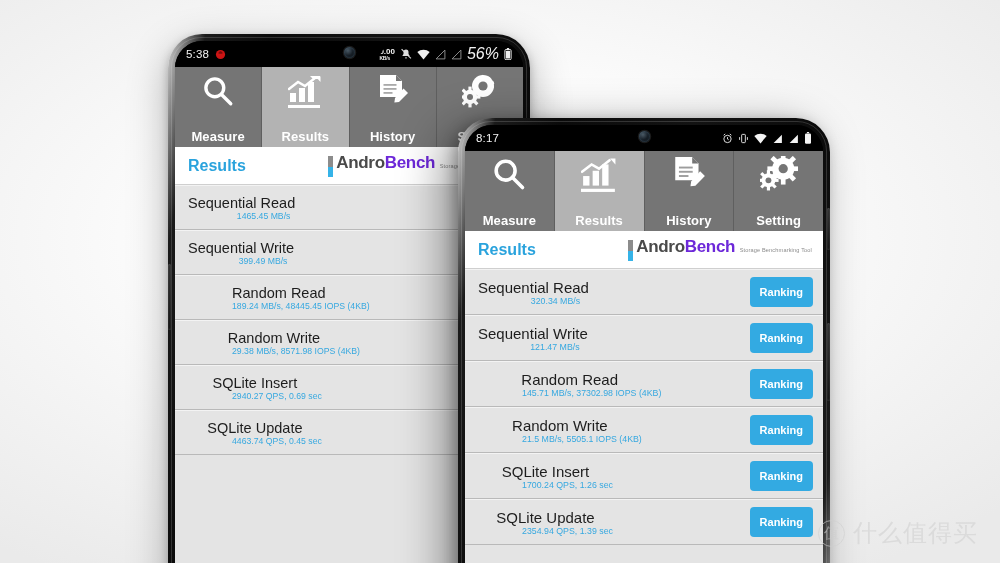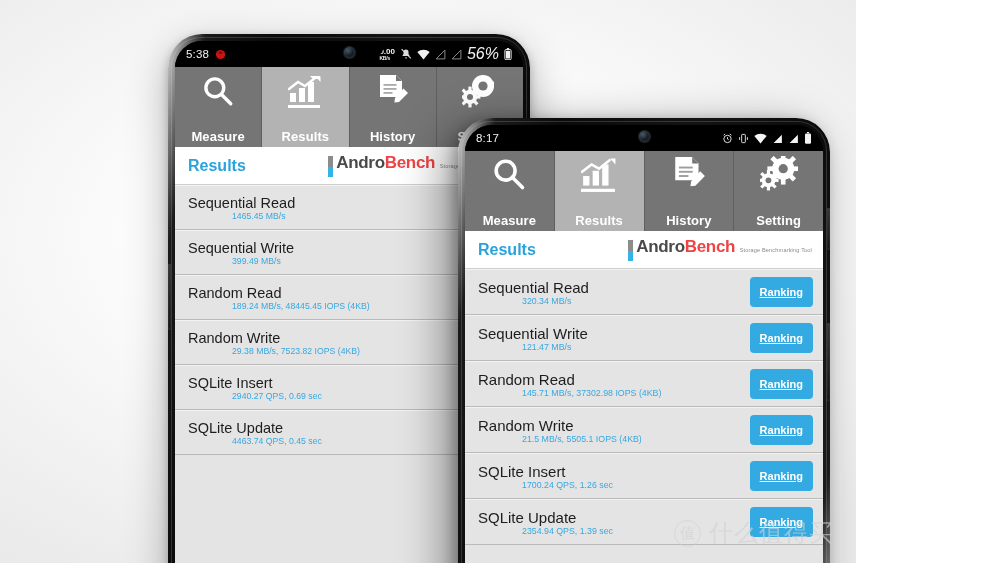--- a/index.html
+++ b/index.html
@@ -6,21 +6,21 @@
 
   html, body {
     width: 1000px;
     height: 563px;
     overflow: hidden;
     font-family: "Liberation Sans", sans-serif;
   }
 
   #scene {
     position: relative;
-    width: 856px;
+    width: 1000px;
     height: 563px;
     background:
       radial-gradient(ellipse 75% 70% at 46% 42%, #ffffff 0%, #fbfbfb 42%, #f2f2f2 72%, #eaeaea 100%);
     overflow: hidden;
   }
 
   
   .phone {
     position: absolute;
     border-radius: 34px;
@@ -161,39 +161,39 @@
   }
   .res-title { color: #2aa3dd; font-size: 16px; font-weight: bold; }
   .logo { display: flex; align-items: flex-start; gap: 3px; }
   .logo-bar {
     width: 5px; height: 21px; margin-top: 2px;
     background: linear-gradient(180deg,#8c8c8c 0 52%, #35b3e8 52% 100%);
   }
   .logo-txt { line-height: 1; }
   .logo-name { font-size: 17px; font-weight: bold; letter-spacing: -.3px; white-space: nowrap; }
   .logo-name .a { color: #4a4a4a; }
-  .logo-name .b { color: #ef4444; }
+  .logo-name .b { color: #6d28d9; }
   .logo-tag {
     font-size: 5.6px; color: #8b8b8b; letter-spacing: .15px;
     white-space: nowrap; margin-top: 2px; text-align: right;
   }
 
   
   .res-list { background: #e4e4e4; height: 100%; }
   .res-row {
     display: flex;
     align-items: center;
     justify-content: space-between;
     padding: 0 10px 0 13px;
     border-bottom: 1px solid #b9b9b9;
     border-top: 1px solid #f3f3f3;
     background: #e4e4e4;
     cursor: pointer;
   }
-  .res-row .txt { display: flex; flex-direction: column; gap: 0; }
+  .res-row .txt { display: flex; flex-direction: column; gap: 0; align-items: center; }
   .res-row .name { color: #1d1d1d; }
   .res-row .val { color: #36a8e0; margin-left: 44px; }
   .rank-btn {
     background: #33aae2;
     color: #ffffff;
     font-weight: bold;
     border: none;
     border-radius: 4px;
     cursor: pointer;
     white-space: nowrap;
@@ -201,21 +201,21 @@
 
   
   #phone-back .res-row { height: 45px; }
   #phone-back .res-row .name { font-size: 14.5px; }
   #phone-back .res-row .val  { font-size: 8.7px; }
 
   
   #phone-front .res-row { height: 46px; }
   #phone-front .res-row .name { font-size: 15px; }
   #phone-front .res-row .val  { font-size: 8.8px; }
-  #phone-front .rank-btn { font-size: 11px; padding: 9px 10px; text-decoration: underline; }
+  #phone-front .rank-btn { font-size: 11px; padding: 9px 10px; }
 
   
   #watermark {
     position: absolute;
     right: 22px;
     bottom: 14px;
     display: flex;
     align-items: center;
     gap: 8px;
     z-index: 8;
@@ -392,21 +392,21 @@
           </div>
           <div class="res-row">
             <div class="txt">
               <span class="name">Random Read</span>
               <span class="val">189.24 MB/s, 48445.45 IOPS (4KB)</span>
             </div>
           </div>
           <div class="res-row">
             <div class="txt">
               <span class="name">Random Write</span>
-              <span class="val">29.38 MB/s, 7523.82 IOPS (4KB)</span>
+              <span class="val">29.38 MB/s, 8571.98 IOPS (4KB)</span>
             </div>
           </div>
           <div class="res-row">
             <div class="txt">
               <span class="name">SQLite Insert</span>
               <span class="val">2940.27 QPS, 0.69 sec</span>
             </div>
           </div>
           <div class="res-row">
             <div class="txt">

